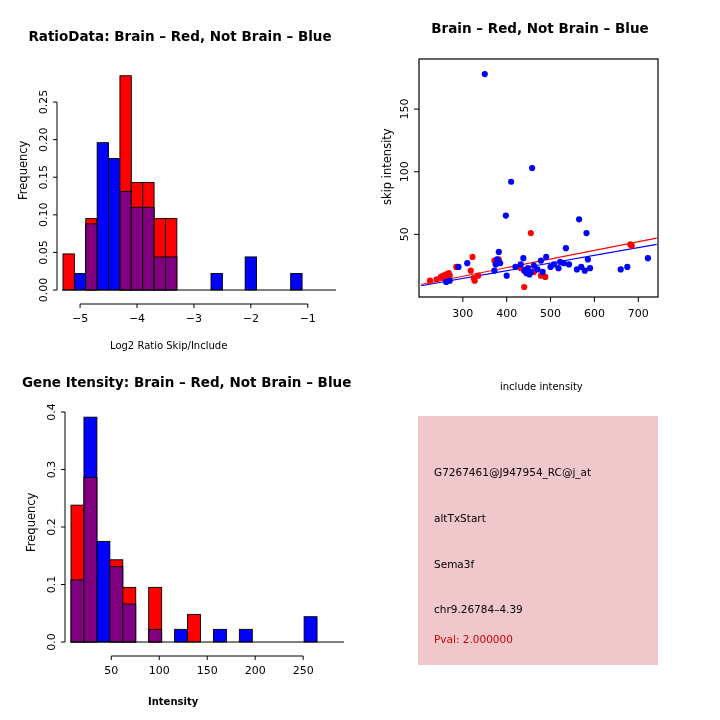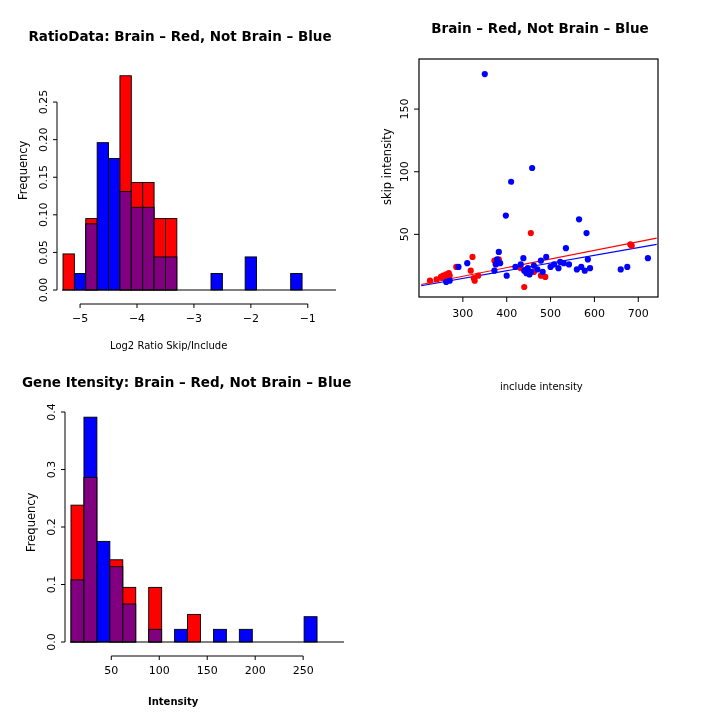--- a/index.html
+++ b/index.html
@@ -208,14 +208,22 @@
         <line x1="199.21481481481482" y1="304" x2="199.21481481481482" y2="308" stroke="#000" stroke-width="1"></line>
         <text x="199.21481481481482" y="322" font-size="11" font-family="&quot;DejaVu Sans&quot;, sans-serif" fill="#000" text-anchor="middle">150</text>
         <line x1="247.17777777777778" y1="304" x2="247.17777777777778" y2="308" stroke="#000" stroke-width="1"></line>
         <text x="247.17777777777778" y="322" font-size="11" font-family="&quot;DejaVu Sans&quot;, sans-serif" fill="#000" text-anchor="middle">200</text>
         <line x1="295.14074074074074" y1="304" x2="295.14074074074074" y2="308" stroke="#000" stroke-width="1"></line>
         <text x="295.14074074074074" y="322" font-size="11" font-family="&quot;DejaVu Sans&quot;, sans-serif" fill="#000" text-anchor="middle">250</text>
         <line x1="62" y1="290" x2="336" y2="290" stroke="#000" stroke-width="1"></line>
       </svg>
   </div>
 
+  <div class="panel" style="left:360px;top:360px;width:360px;height:360px;">
+    <div class="infobox" style="left:58px;top:56px;width:240px;height:249px;background:#F0C8CC;"></div>
+    <div class="infoline" style="left:74px;top:466px;top:106px;color:#000;">G7267461@J947954_RC@j_at</div>
+    <div class="infoline" style="left:74px;top:152px;color:#000;">altTxStart</div>
+    <div class="infoline" style="left:74px;top:198px;color:#000;">Sema3f</div>
+    <div class="infoline" style="left:74px;top:243px;color:#000;">chr9.26784–4.39</div>
+    <div class="infoline" style="left:74px;top:273px;color:#CC0000;">Pval: 2.000000</div>
+  </div>
 
 </div>
 
 </body></html>

